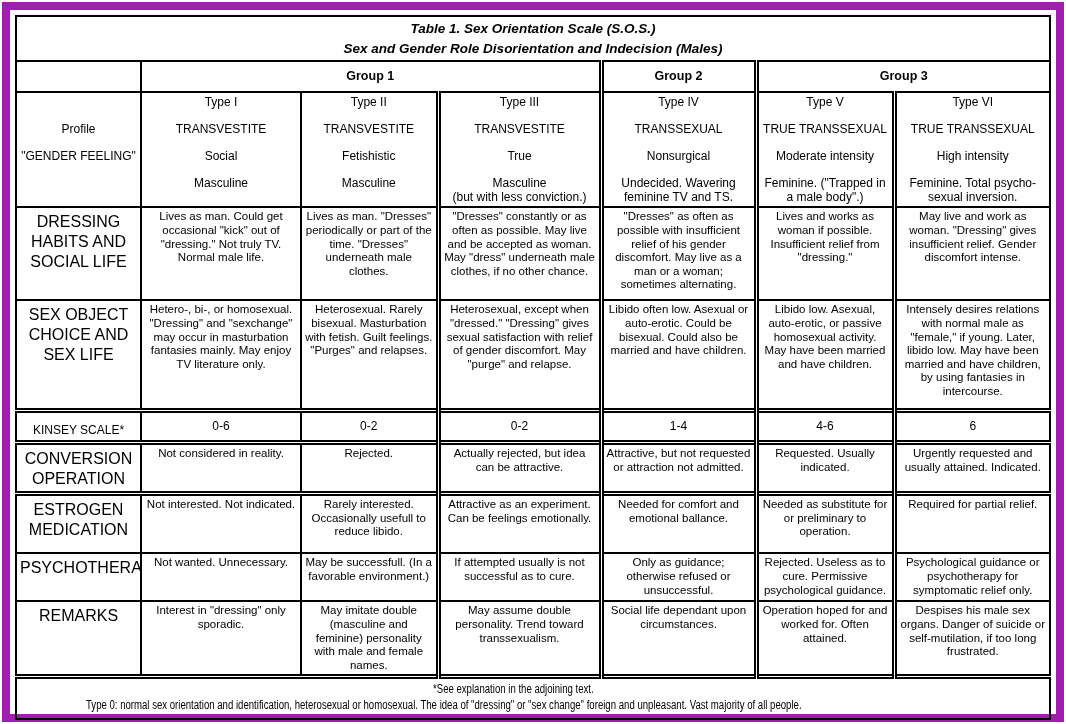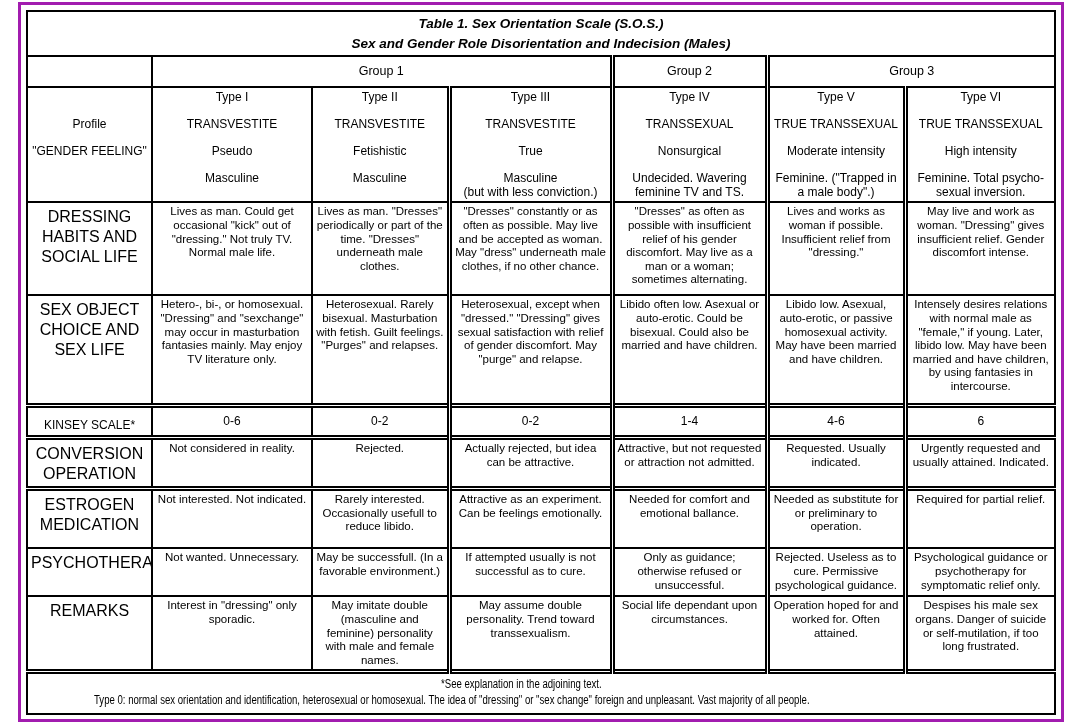--- a/index.html
+++ b/index.html
@@ -4,23 +4,22 @@
 <style>
   * { box-sizing: border-box; }
   html, body { margin: 0; padding: 0; background: #fff; }
   body {
     width: 1066px; height: 724px;
     font-family: "Liberation Sans", sans-serif;
     color: #000; position: relative; overflow: hidden;
   }
   .frame {
     position: absolute; inset: 2px;
-    border: 3px solid #a21caf;
+    border: 8px solid #a21caf;
     padding: 5px;
-    margin-left: 16px;
   }
   table.sos {
     width: 100%; height: 100%;
     border-collapse: collapse;
     table-layout: fixed;
   }
   td {
     border: 2px solid #000;
     padding: 2px 3px;
     vertical-align: top;
@@ -33,21 +32,21 @@
   td.dl { border-left: 5px double #000; }
   
   tr.dt > td { border-top: 5px double #000; }
 
   td.title-cell {
     vertical-align: middle;
     font-weight: bold; font-style: italic;
     font-size: 13.5px; line-height: 1.45;
     height: 42px;
   }
-  tr.group-row td { vertical-align: middle; font-size: 12.5px; height: 31px; }
+  tr.group-row td { vertical-align: middle; font-size: 12.5px; height: 31px; font-weight: bold; }
   tr.profile-row td { height: 110px; font-size: 12px; }
   .pslot { min-height: 27px; white-space: pre-line; }
   .pspacer { height: 27px; }
   td.row-label {
     font-size: 16px;
     padding-top: 4px;
     line-height: 1.25;
   }
   tr.r-dressing td { height: 93px; }
   tr.r-sexobject td { height: 110px; }
@@ -103,21 +102,21 @@
 
     <tr class="profile-row">
       <td>
         <div class="pspacer"></div>
         <div class="pslot">Profile</div>
         <div class="pslot">"GENDER FEELING"</div>
       </td>
       <td>
         <div class="pslot">Type I</div>
         <div class="pslot">TRANSVESTITE</div>
-        <div class="pslot">Pseudo</div>
+        <div class="pslot">Social</div>
         <div class="pslot">Masculine</div>
       </td>
       <td>
         <div class="pslot">Type II</div>
         <div class="pslot">TRANSVESTITE</div>
         <div class="pslot">Fetishistic</div>
         <div class="pslot">Masculine</div>
       </td>
       <td class="dl">
         <div class="pslot">Type III</div>

